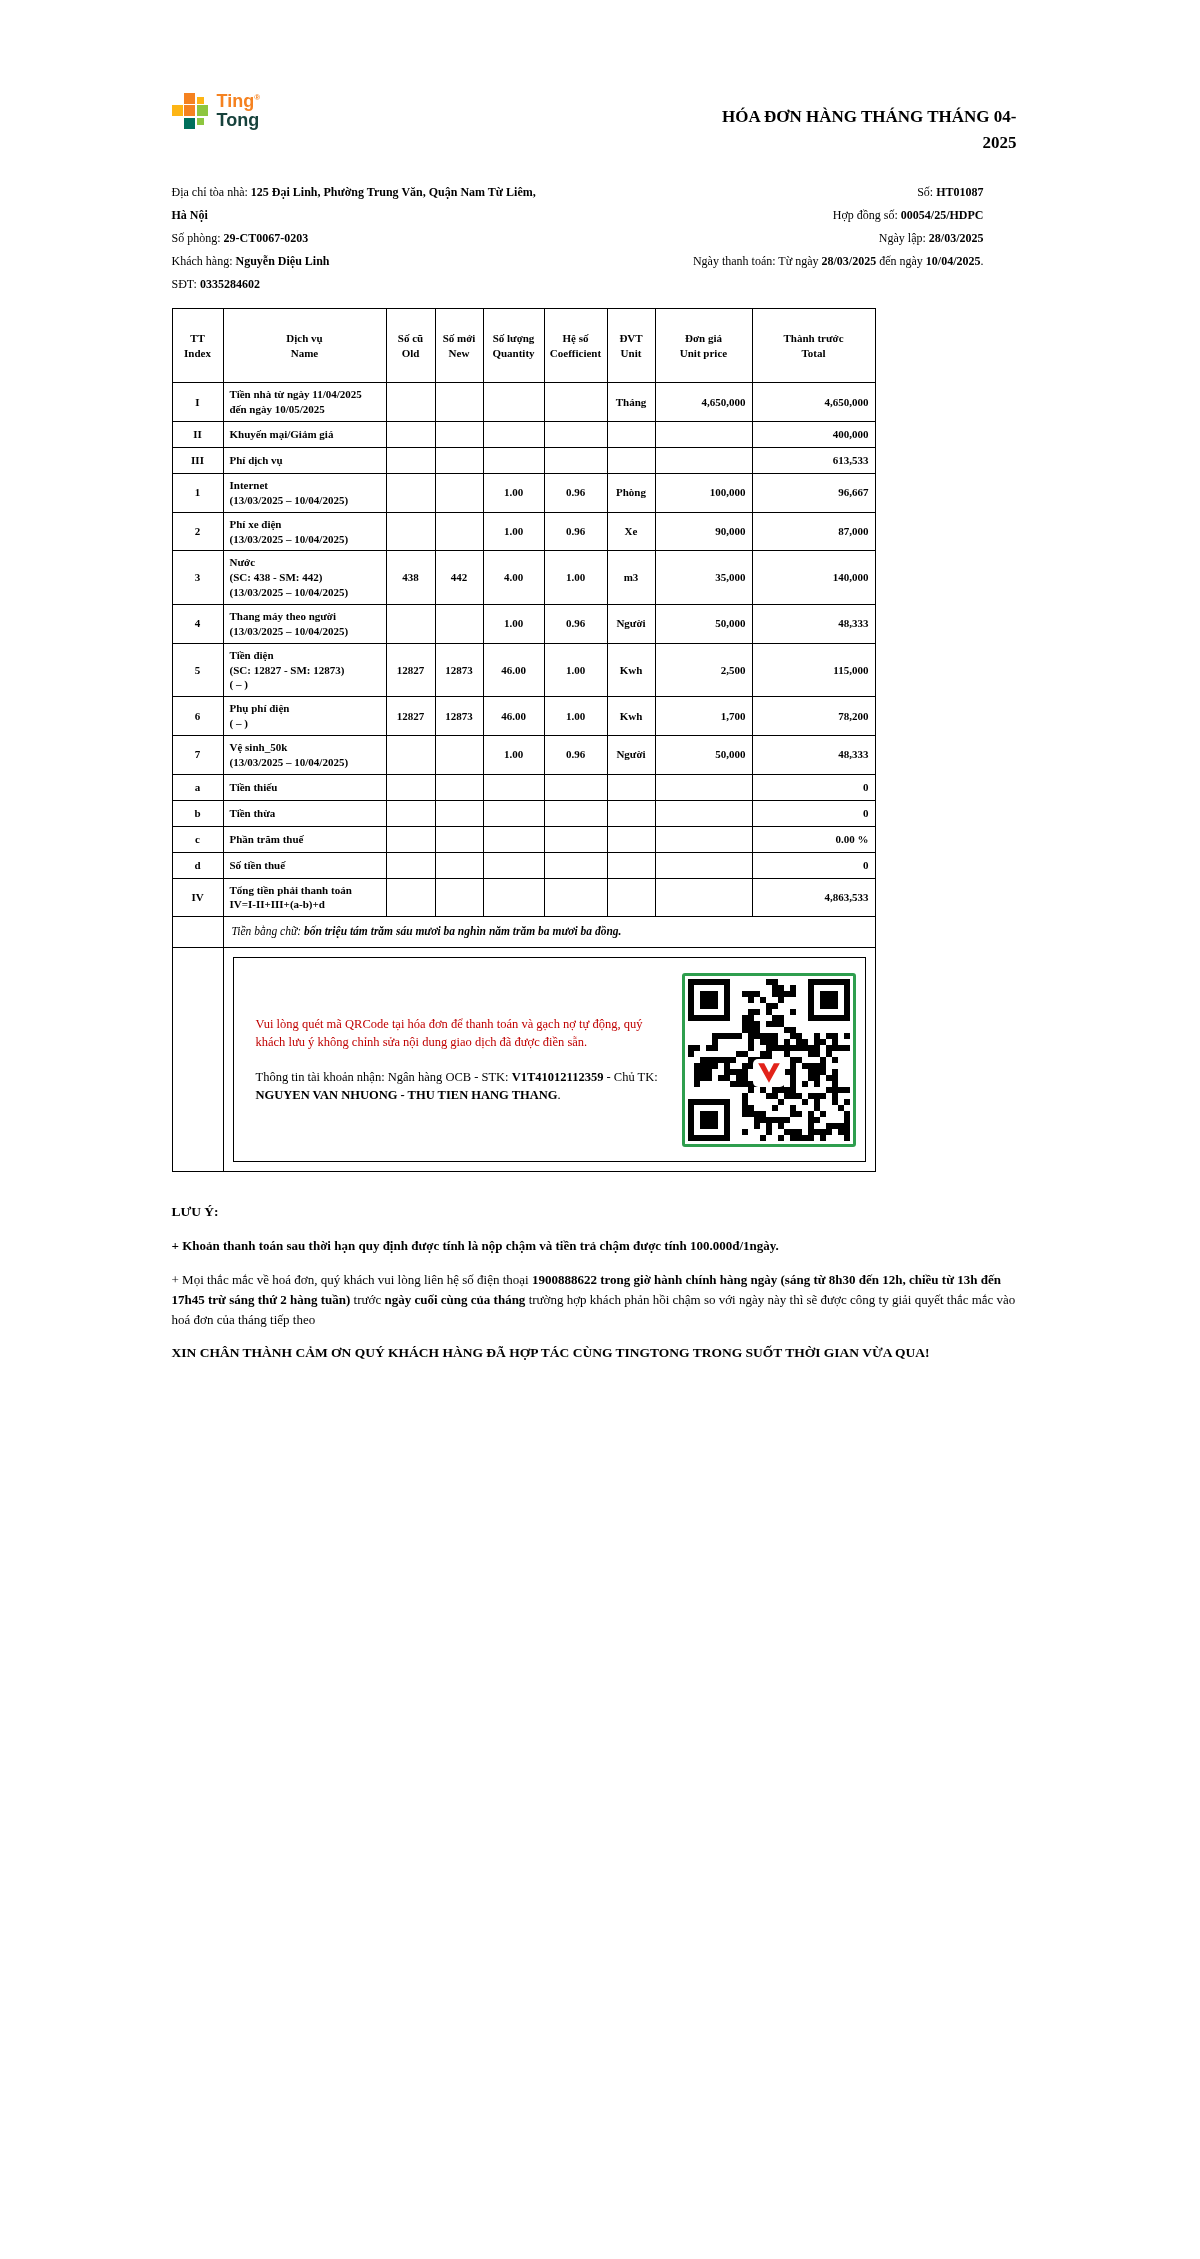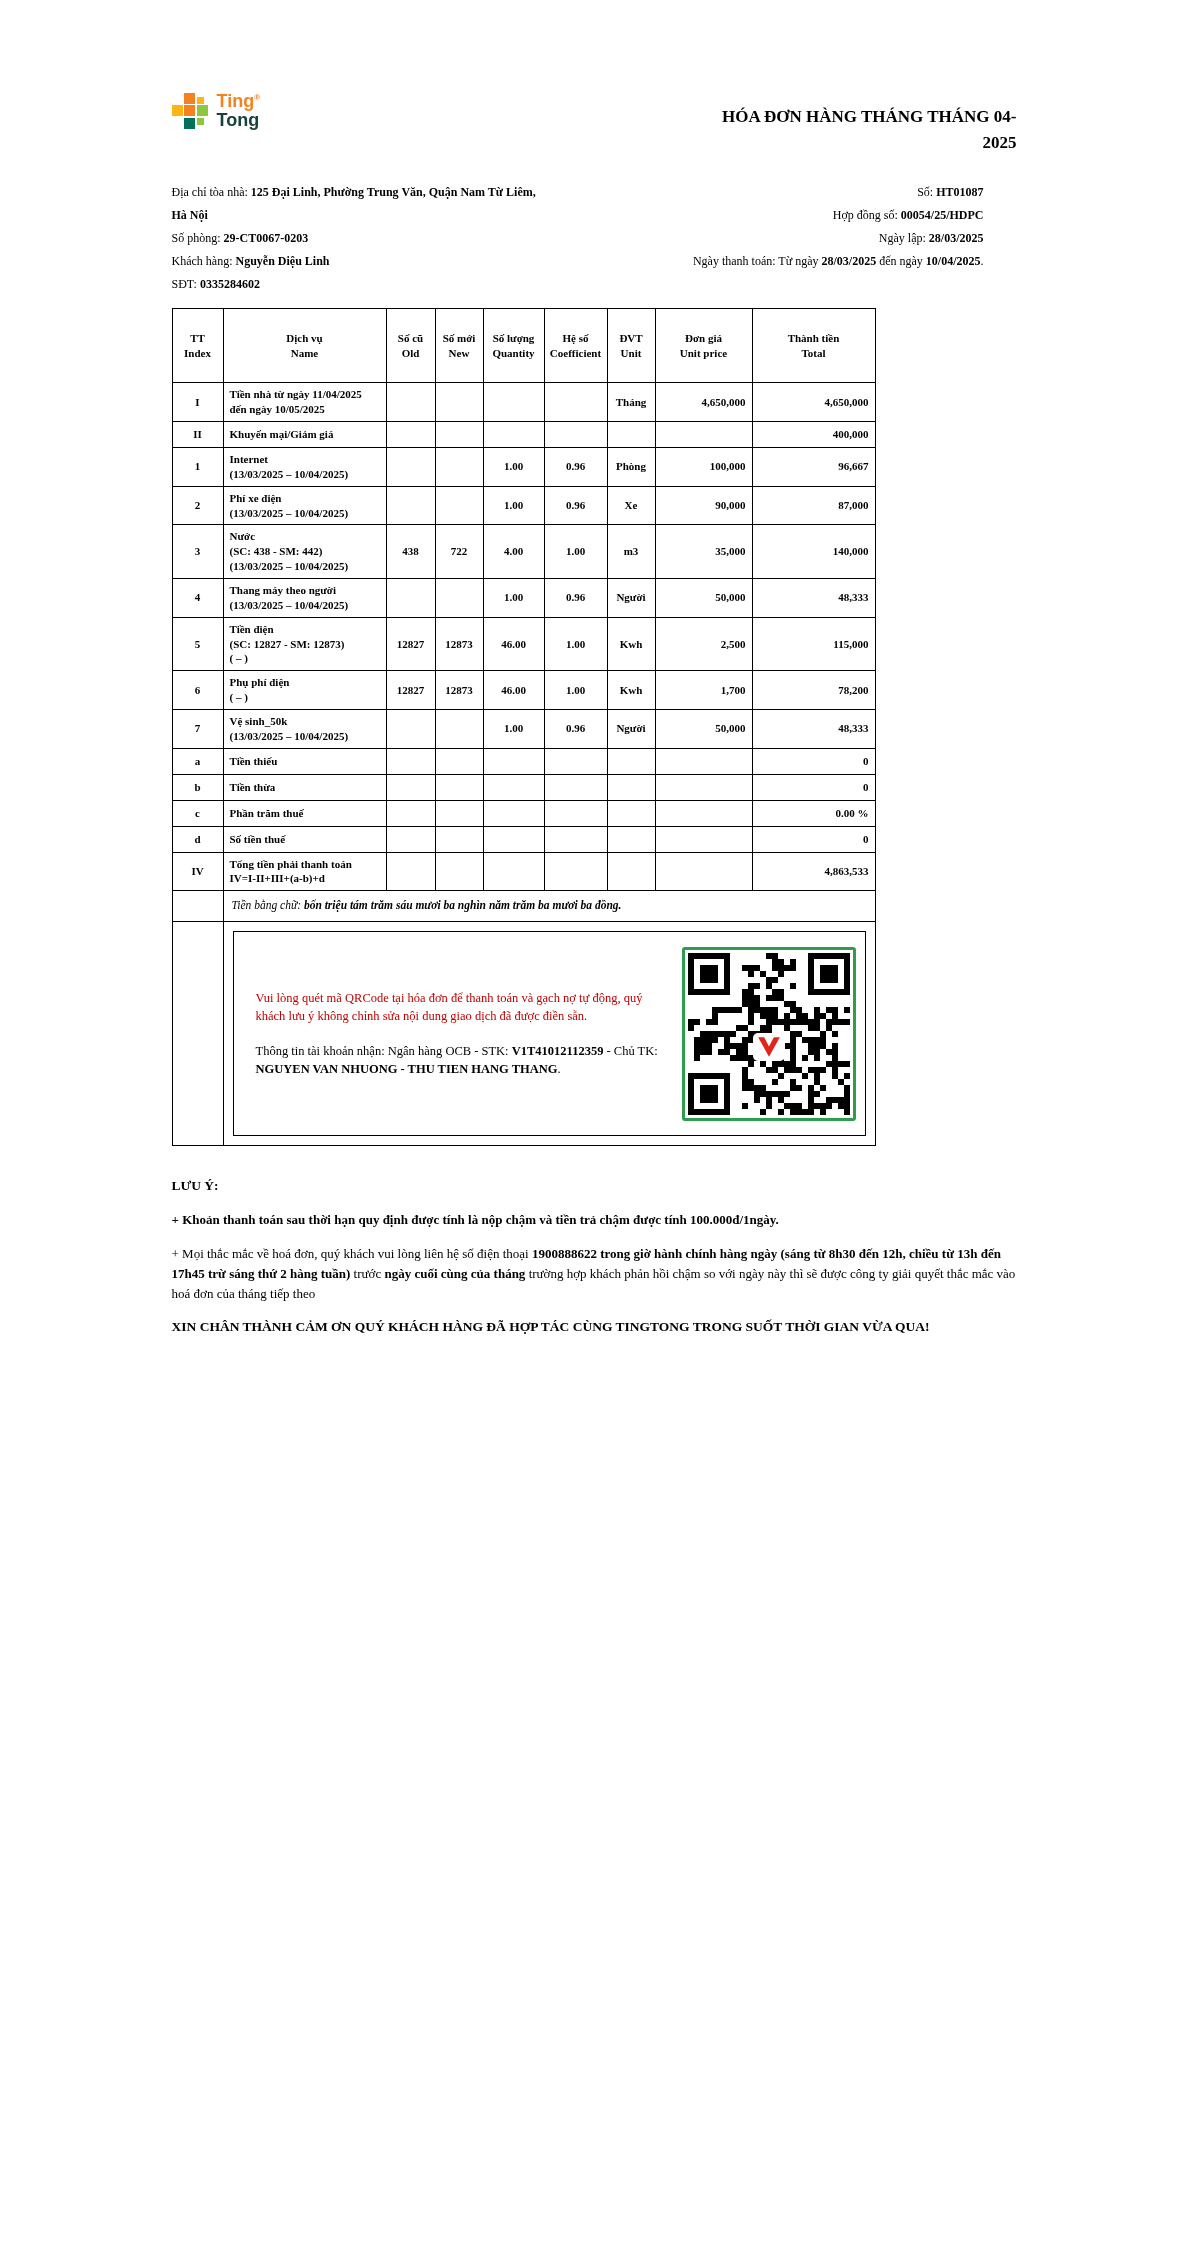--- a/index.html
+++ b/index.html
@@ -126,21 +126,21 @@
           <th>Số mới
 New</th>
           <th>Số lượng
 Quantity</th>
           <th>Hệ số
 Coefficient</th>
           <th>ĐVT
 Unit</th>
           <th>Đơn giá
 Unit price</th>
-          <th>Thành tiền
+          <th>Thành trước
 Total</th>
         </tr>
     </thead>
     <tbody>
         <tr>
           <td>I</td>
           <td>Tiền nhà từ ngày 11/04/2025
 đến ngày 10/05/2025</td>
           <td></td>
           <td></td>
@@ -153,20 +153,31 @@
         <tr>
           <td>II</td>
           <td>Khuyến mại/Giảm giá</td>
           <td></td>
           <td></td>
           <td></td>
           <td></td>
           <td></td>
           <td></td>
           <td>400,000</td>
+        </tr>
+        <tr>
+          <td>III</td>
+          <td>Phí dịch vụ</td>
+          <td></td>
+          <td></td>
+          <td></td>
+          <td></td>
+          <td></td>
+          <td></td>
+          <td>613,533</td>
         </tr>
         <tr>
           <td>1</td>
           <td>Internet
 (13/03/2025 – 10/04/2025)</td>
           <td></td>
           <td></td>
           <td>1.00</td>
           <td>0.96</td>
           <td>Phòng</td>
@@ -184,21 +195,21 @@
           <td>Xe</td>
           <td>90,000</td>
           <td>87,000</td>
         </tr>
         <tr>
           <td>3</td>
           <td>Nước
 (SC: 438 - SM: 442)
 (13/03/2025 – 10/04/2025)</td>
           <td>438</td>
-          <td>722</td>
+          <td>442</td>
           <td>4.00</td>
           <td>1.00</td>
           <td>m3</td>
           <td>35,000</td>
           <td>140,000</td>
         </tr>
         <tr>
           <td>4</td>
           <td>Thang máy theo người
 (13/03/2025 – 10/04/2025)</td>

